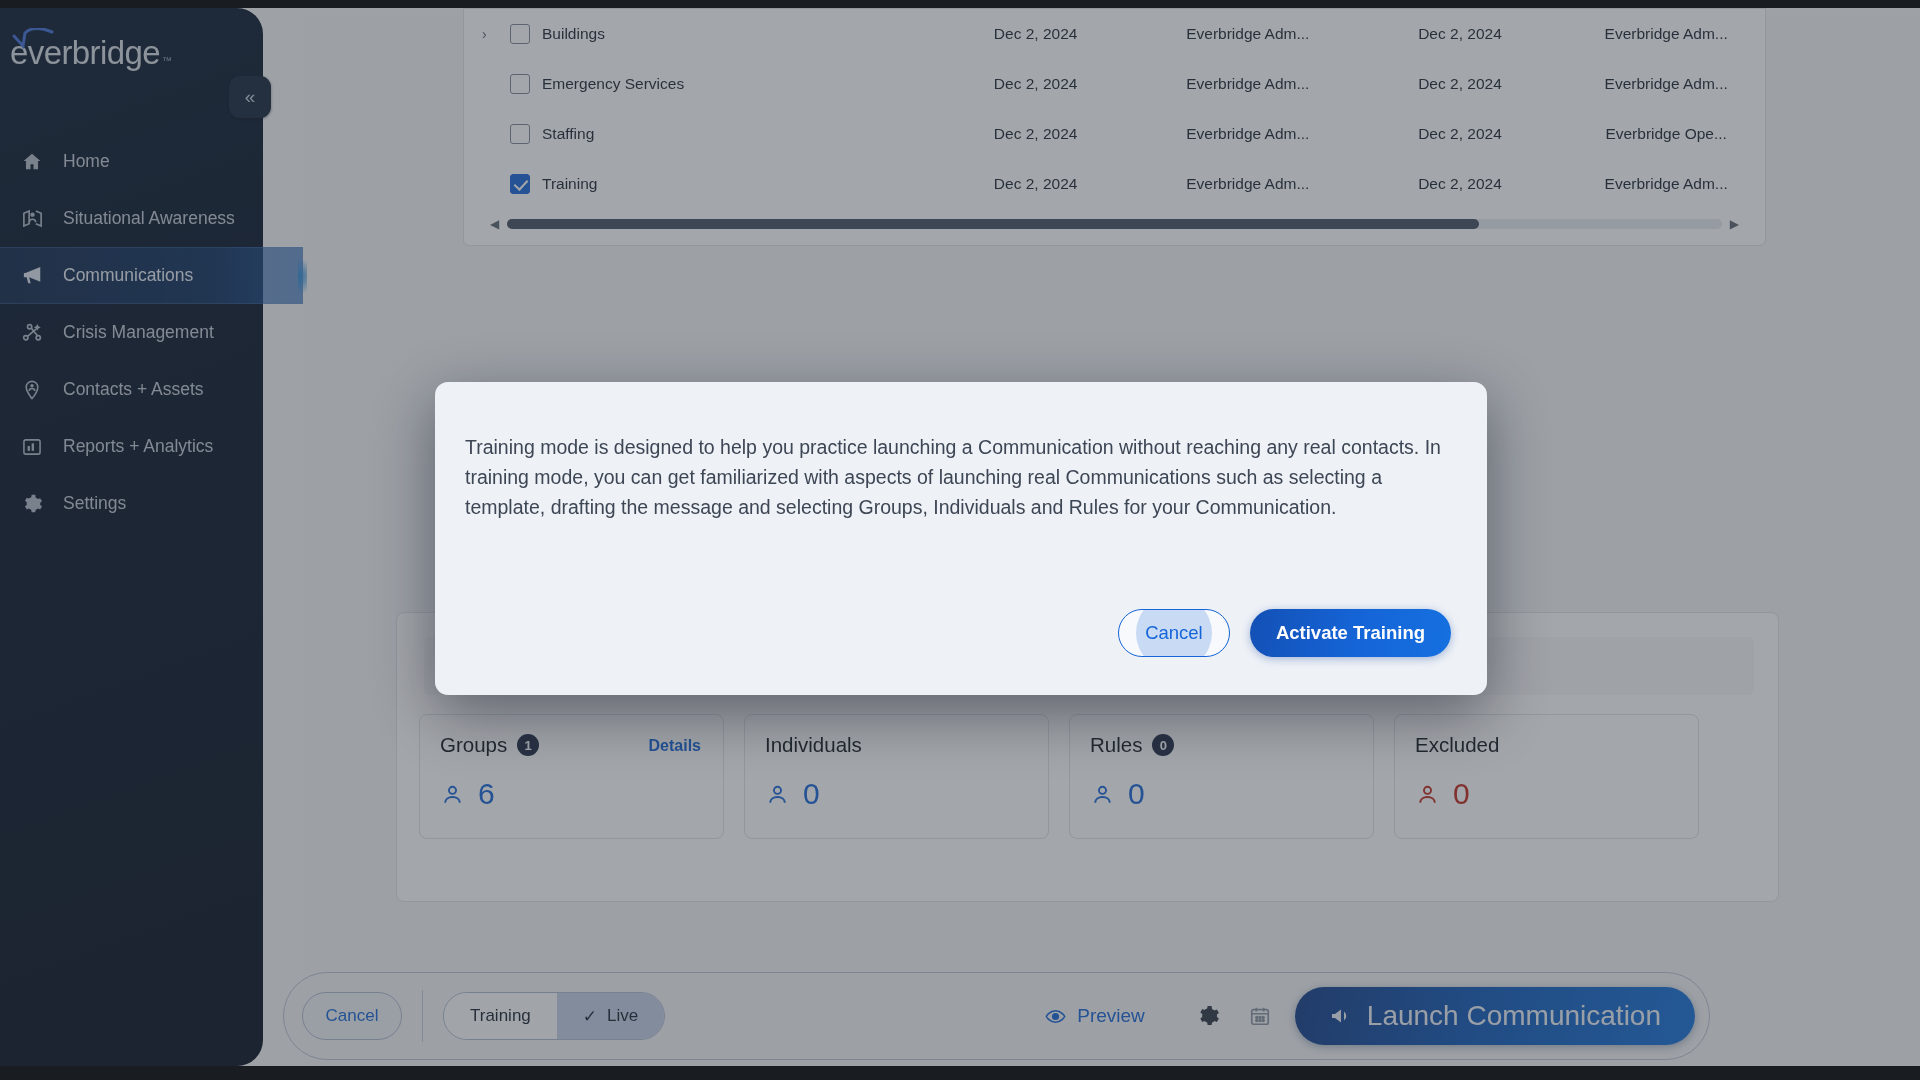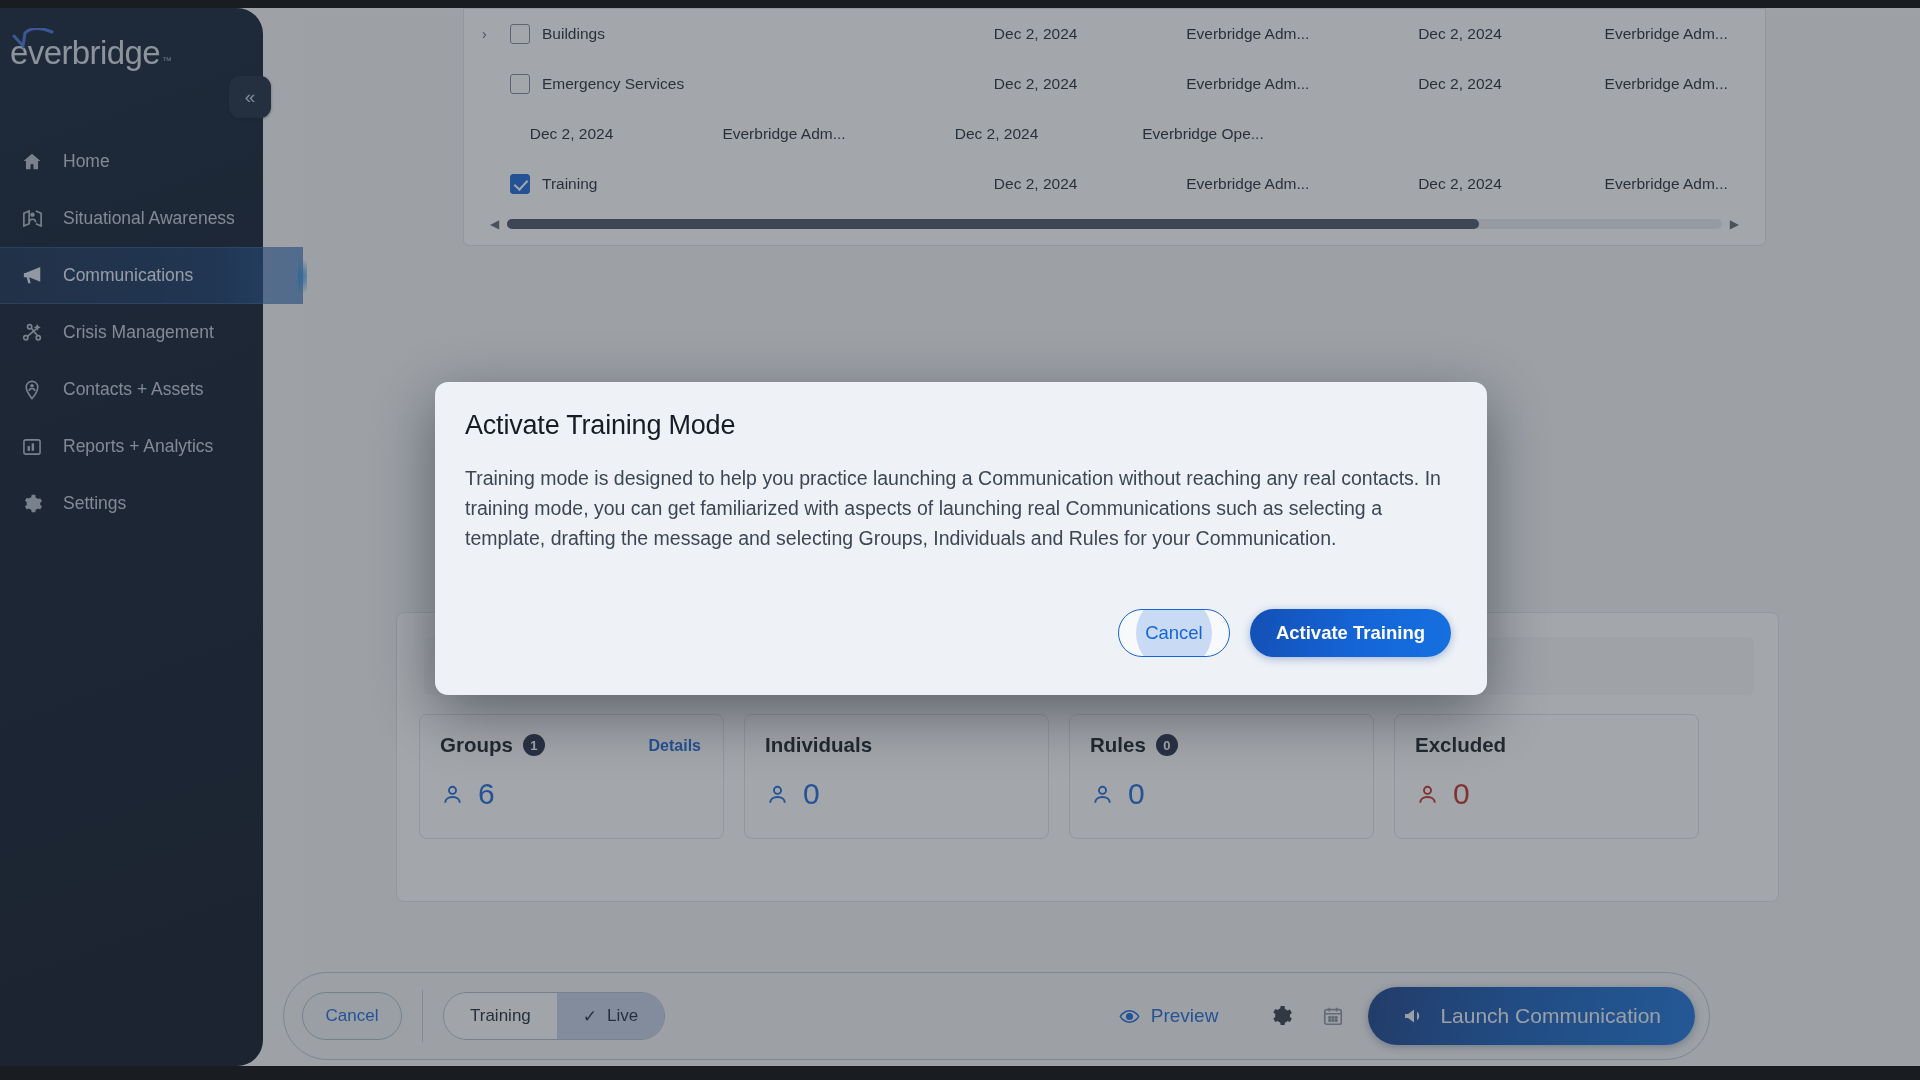--- a/index.html
+++ b/index.html
@@ -139,21 +139,21 @@
   .sel-contacts-title { font-size:19px; font-weight:600; color:#1b2430;}
   .sel-uniq { display:flex; align-items:center; gap:10px; margin-left:120px; font-size:22px; color:#1565d8;}
 
   .cards { position:absolute; left:22px; top:101px; display:flex; gap:20px;}
   .card {
     width:305px; height:125px; background:#ffffff;
     border:1px solid #dfe3e8; border-radius:8px;
     padding:18px 20px 0 20px; position:relative;
   }
   .card-title-row { display:flex; align-items:center; gap:10px;}
-  .card-title { font-size:20.5px; font-weight:700; color:#12181f;text-align:center;}
+  .card-title { font-size:20.5px; font-weight:400; color:#12181f;text-align:center;}
   .badge {
     min-width:22px; height:22px; padding:0 6px; border-radius:11px;
     background:#1e2a44; color:#fff; font-size:13px; font-weight:700;
     display:flex; align-items:center; justify-content:center;
   }
   .details-link { position:absolute; right:22px; top:22px; font-size:16px; color:#1565d8; font-weight:600; cursor:pointer;}
   .card-count { display:flex; align-items:center; gap:13px; margin-top:20px; font-size:30px; color:#1565d8; font-weight:400;}
   .card-count.red { color:#c1271d; }
 
   
@@ -176,21 +176,21 @@
     display:flex; align-items:center; justify-content:center; gap:10px;
     padding:0 26px; font-size:17px; color:#182230; cursor:pointer; background:#fbfcfd;
   }
   .seg-opt.sel { background:#c3cfe5; }
   .ab-spacer { flex:1; }
   .preview-btn { display:flex; align-items:center; gap:11px; color:#1565d8; font-size:19px; cursor:pointer; margin-right:46px;}
   .icon-btn { width:34px; height:34px; display:flex; align-items:center; justify-content:center; color:#2b3643; cursor:pointer; margin-right:18px;}
   .launch-btn {
     height:58px; border-radius:29px; padding:0 34px;
     background: linear-gradient(100deg,#123c87 0%, #1059b8 45%, #1570d8 100%);
-    color:#eef3fa; font-size:21px; display:flex; align-items:center; gap:14px; cursor:pointer;
+    color:#eef3fa; font-size:28px; display:flex; align-items:center; gap:14px; cursor:pointer;
     box-shadow:0 2px 8px rgba(10,40,90,.35);
   }
 
   
   .modal {
     position:absolute; left:435px; top:382px; width:1052px; height:313px;
     background:#eef1f6;
     border-radius:13px;
     z-index:80;
     box-shadow: 0 18px 60px rgba(10,15,30,.45);
@@ -252,20 +252,25 @@
             <span class="cbox"></span>
             <span>Emergency Services</span>
           </div>
           <div class="td c1">Dec 2, 2024</div>
           <div class="td c2">Everbridge Adm...</div>
           <div class="td c3">Dec 2, 2024</div>
           <div class="td c4">Everbridge Adm...</div>
         </div>
 
         <div class="trow">
+          <div class="td c0">
+            <span class="chev hidden">›</span>
+            <span class="cbox"></span>
+            <span>Staffing</span>
+          </div>
           <div class="td c1">Dec 2, 2024</div>
           <div class="td c2">Everbridge Adm...</div>
           <div class="td c3">Dec 2, 2024</div>
           <div class="td c4">Everbridge Ope...</div>
         </div>
 
         <div class="trow">
           <div class="td c0">
             <span class="chev hidden">›</span>
             <span class="cbox checked"></span>
@@ -493,21 +498,20 @@
         </div>
 
       </div>
     </div>
 
   </div>
 
   <div class="scrim"></div>
 
   <div class="modal">
-    <div class="modal-title">Activate Training Mode</div>
     <div class="modal-body">Training mode is designed to help you practice launching a Communication without reaching any real contacts. In training mode, you can get familiarized with aspects of launching real Communications such as selecting a template, drafting the message and selecting Groups, Individuals and Rules for your Communication.</div>
     <div class="modal-actions">
       <div class="btn-cancel">
         <div class="ripple"></div>
         <span>Cancel</span>
       </div>
       <div class="btn-activate">Activate Training</div>
     </div>
   </div>
 

